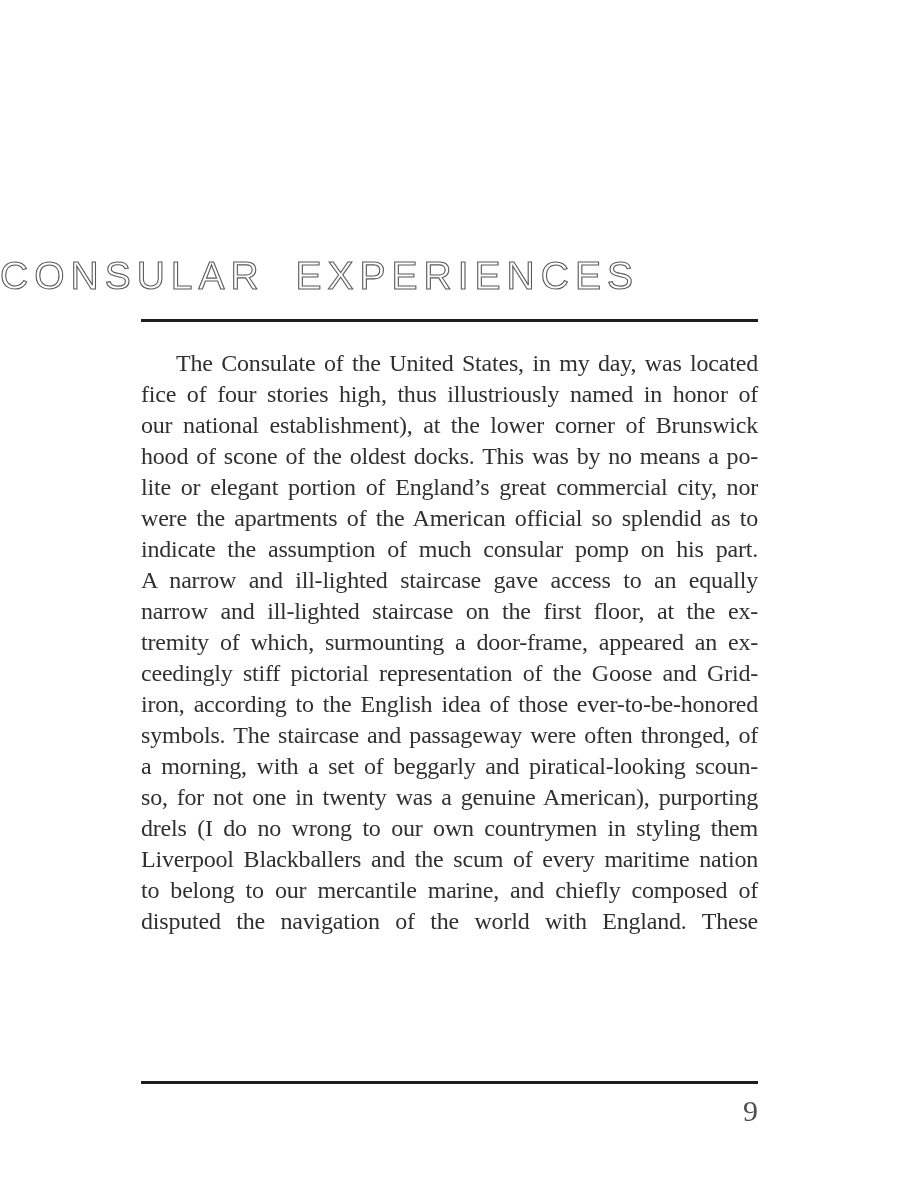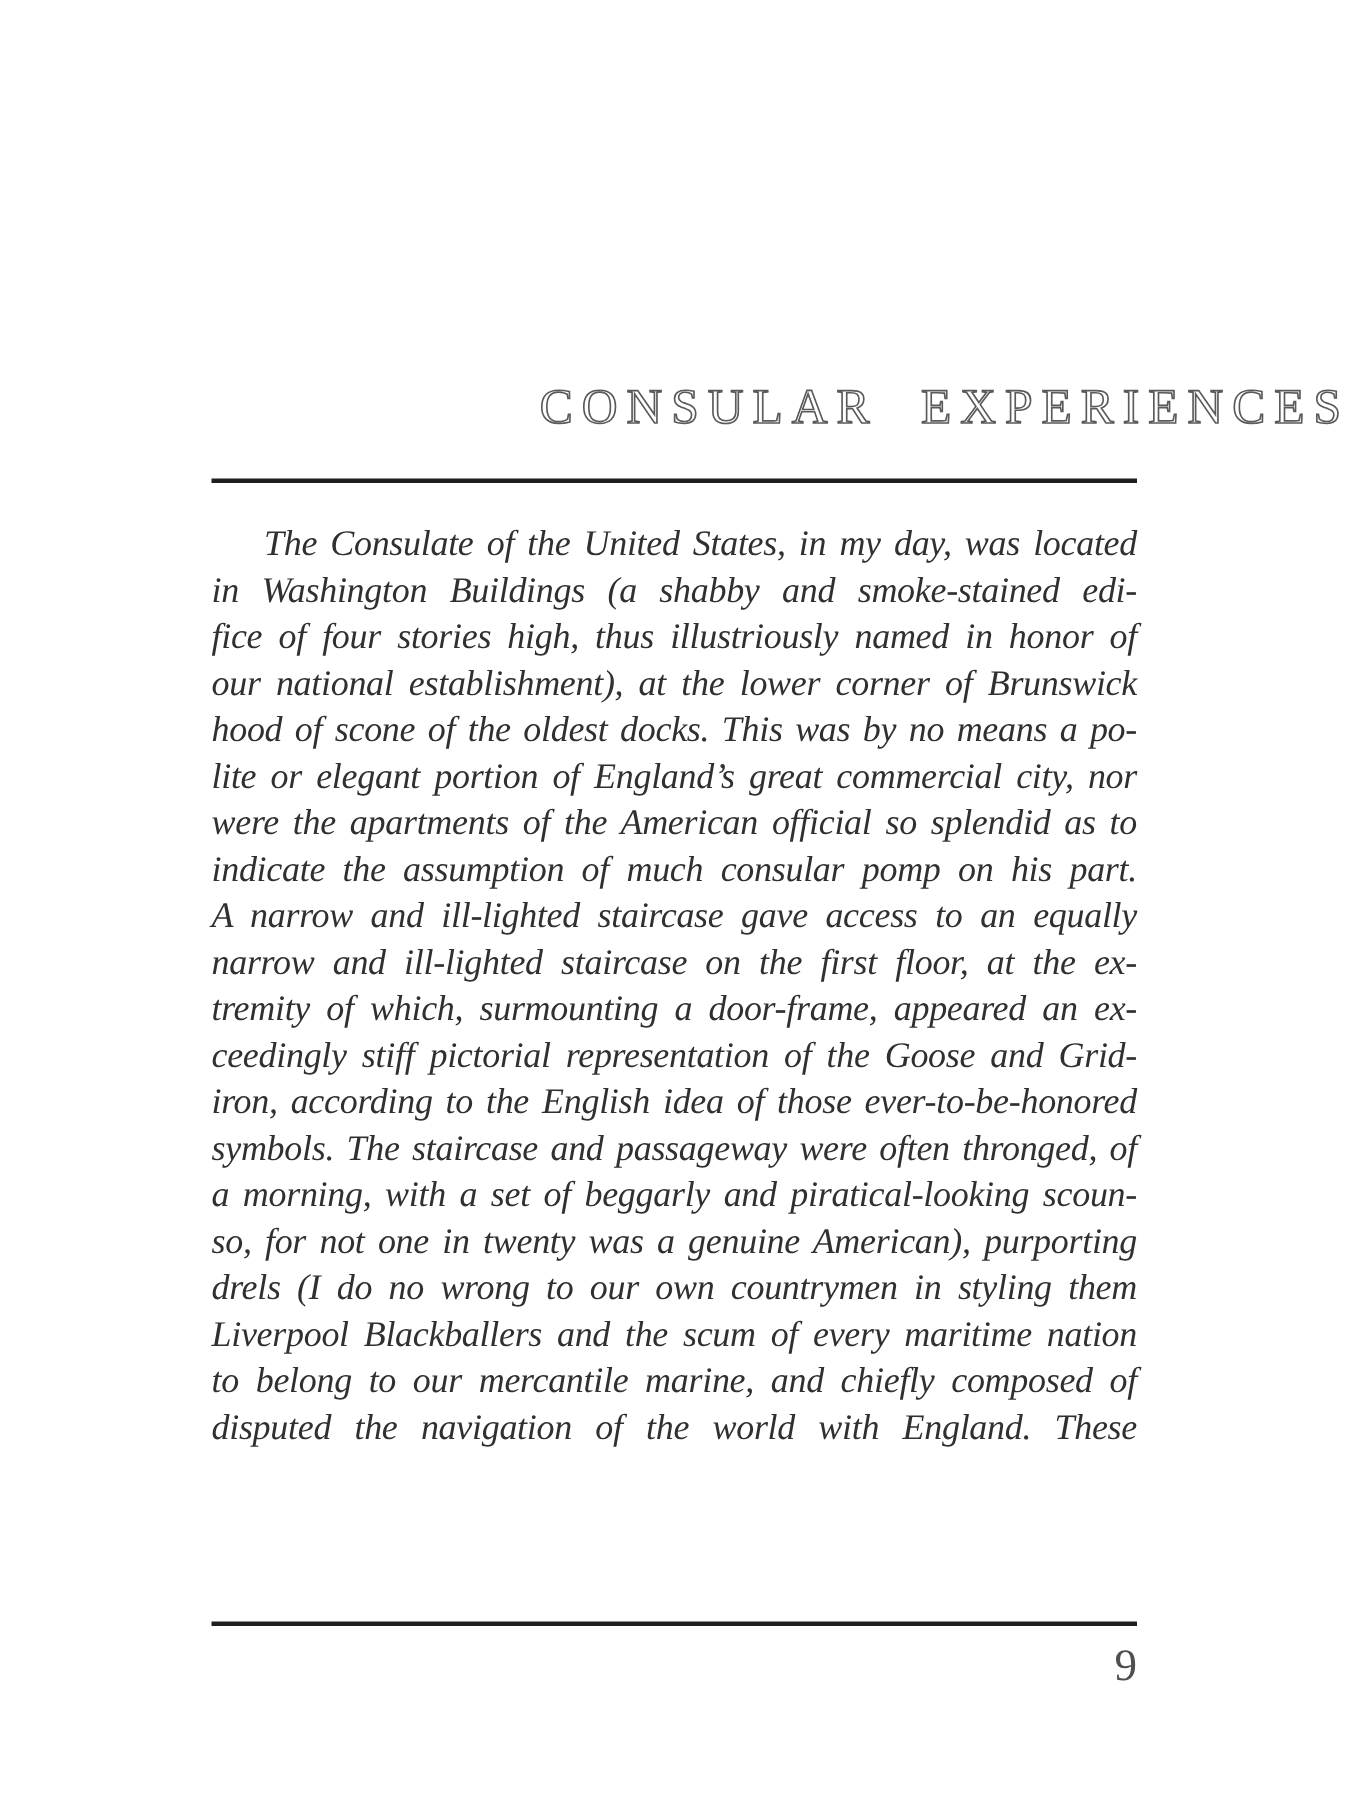--- a/index.html
+++ b/index.html
@@ -13,23 +13,23 @@
     height: 1200px;
     background: var(--background, #ffffff);
     font-family: "Liberation Serif", "DejaVu Serif", serif;
     overflow: hidden;
   }
   .chapter-title {
     position: absolute;
     left: 0;
     top: 254px;
     width: 900px;
-    text-align: right;
-    font-family: Liberation Serif, serif;
-    font-size: 33px;
+    text-align: left;
+    font-family: Liberation Sans, sans-serif;
+    font-size: 39px;
     font-weight: 400;
     letter-spacing: 6px;
     word-spacing: 14px;
     text-transform: uppercase;
     color: transparent;
     -webkit-text-stroke: 1.1px var(--title-stroke, #5a5a5a);
     white-space: nowrap;
   }
   @supports not (-webkit-text-stroke: 1px black) {
     .chapter-title { color: var(--title-stroke, #5a5a5a); }
@@ -51,21 +51,20 @@
     font-size: 24px;
     line-height: 31px;
     color: var(--body-text, #303030);
     letter-spacing: -0.2px;
   }
   .body-line {
     text-align: justify;
     text-align-last: justify;
     height: 31px;
     white-space: normal;
-    font-style: italic;
   }
   .body-line:first-child {
     text-indent: 35px;
   }
   .page-number {
     position: absolute;
     left: 141px;
     top: 1094px;
     width: 617px;
     text-align: right;
@@ -76,21 +75,20 @@
 </head>
 <body>
 
 <div class="book-page">
   <div class="chapter-title">CONSULAR EXPERIENCES</div>
 
   <div class="rule rule-top"></div>
 
   <div class="body-text">
       <div class="body-line">The Consulate of the United States, in my day, was located</div>
-      <div class="body-line">in Washington Buildings (a shabby and smoke-stained edi-</div>
       <div class="body-line">fice of four stories high, thus illustriously named in honor of</div>
       <div class="body-line">our national establishment), at the lower corner of Brunswick</div>
       <div class="body-line">hood of scone of the oldest docks. This was by no means a po-</div>
       <div class="body-line">lite or elegant portion of England’s great commercial city, nor</div>
       <div class="body-line">were the apartments of the American official so splendid as to</div>
       <div class="body-line">indicate the assumption of much consular pomp on his part.</div>
       <div class="body-line">A narrow and ill-lighted staircase gave access to an equally</div>
       <div class="body-line">narrow and ill-lighted staircase on the first floor, at the ex-</div>
       <div class="body-line">tremity of which, surmounting a door-frame, appeared an ex-</div>
       <div class="body-line">ceedingly stiff pictorial representation of the Goose and Grid-</div>

